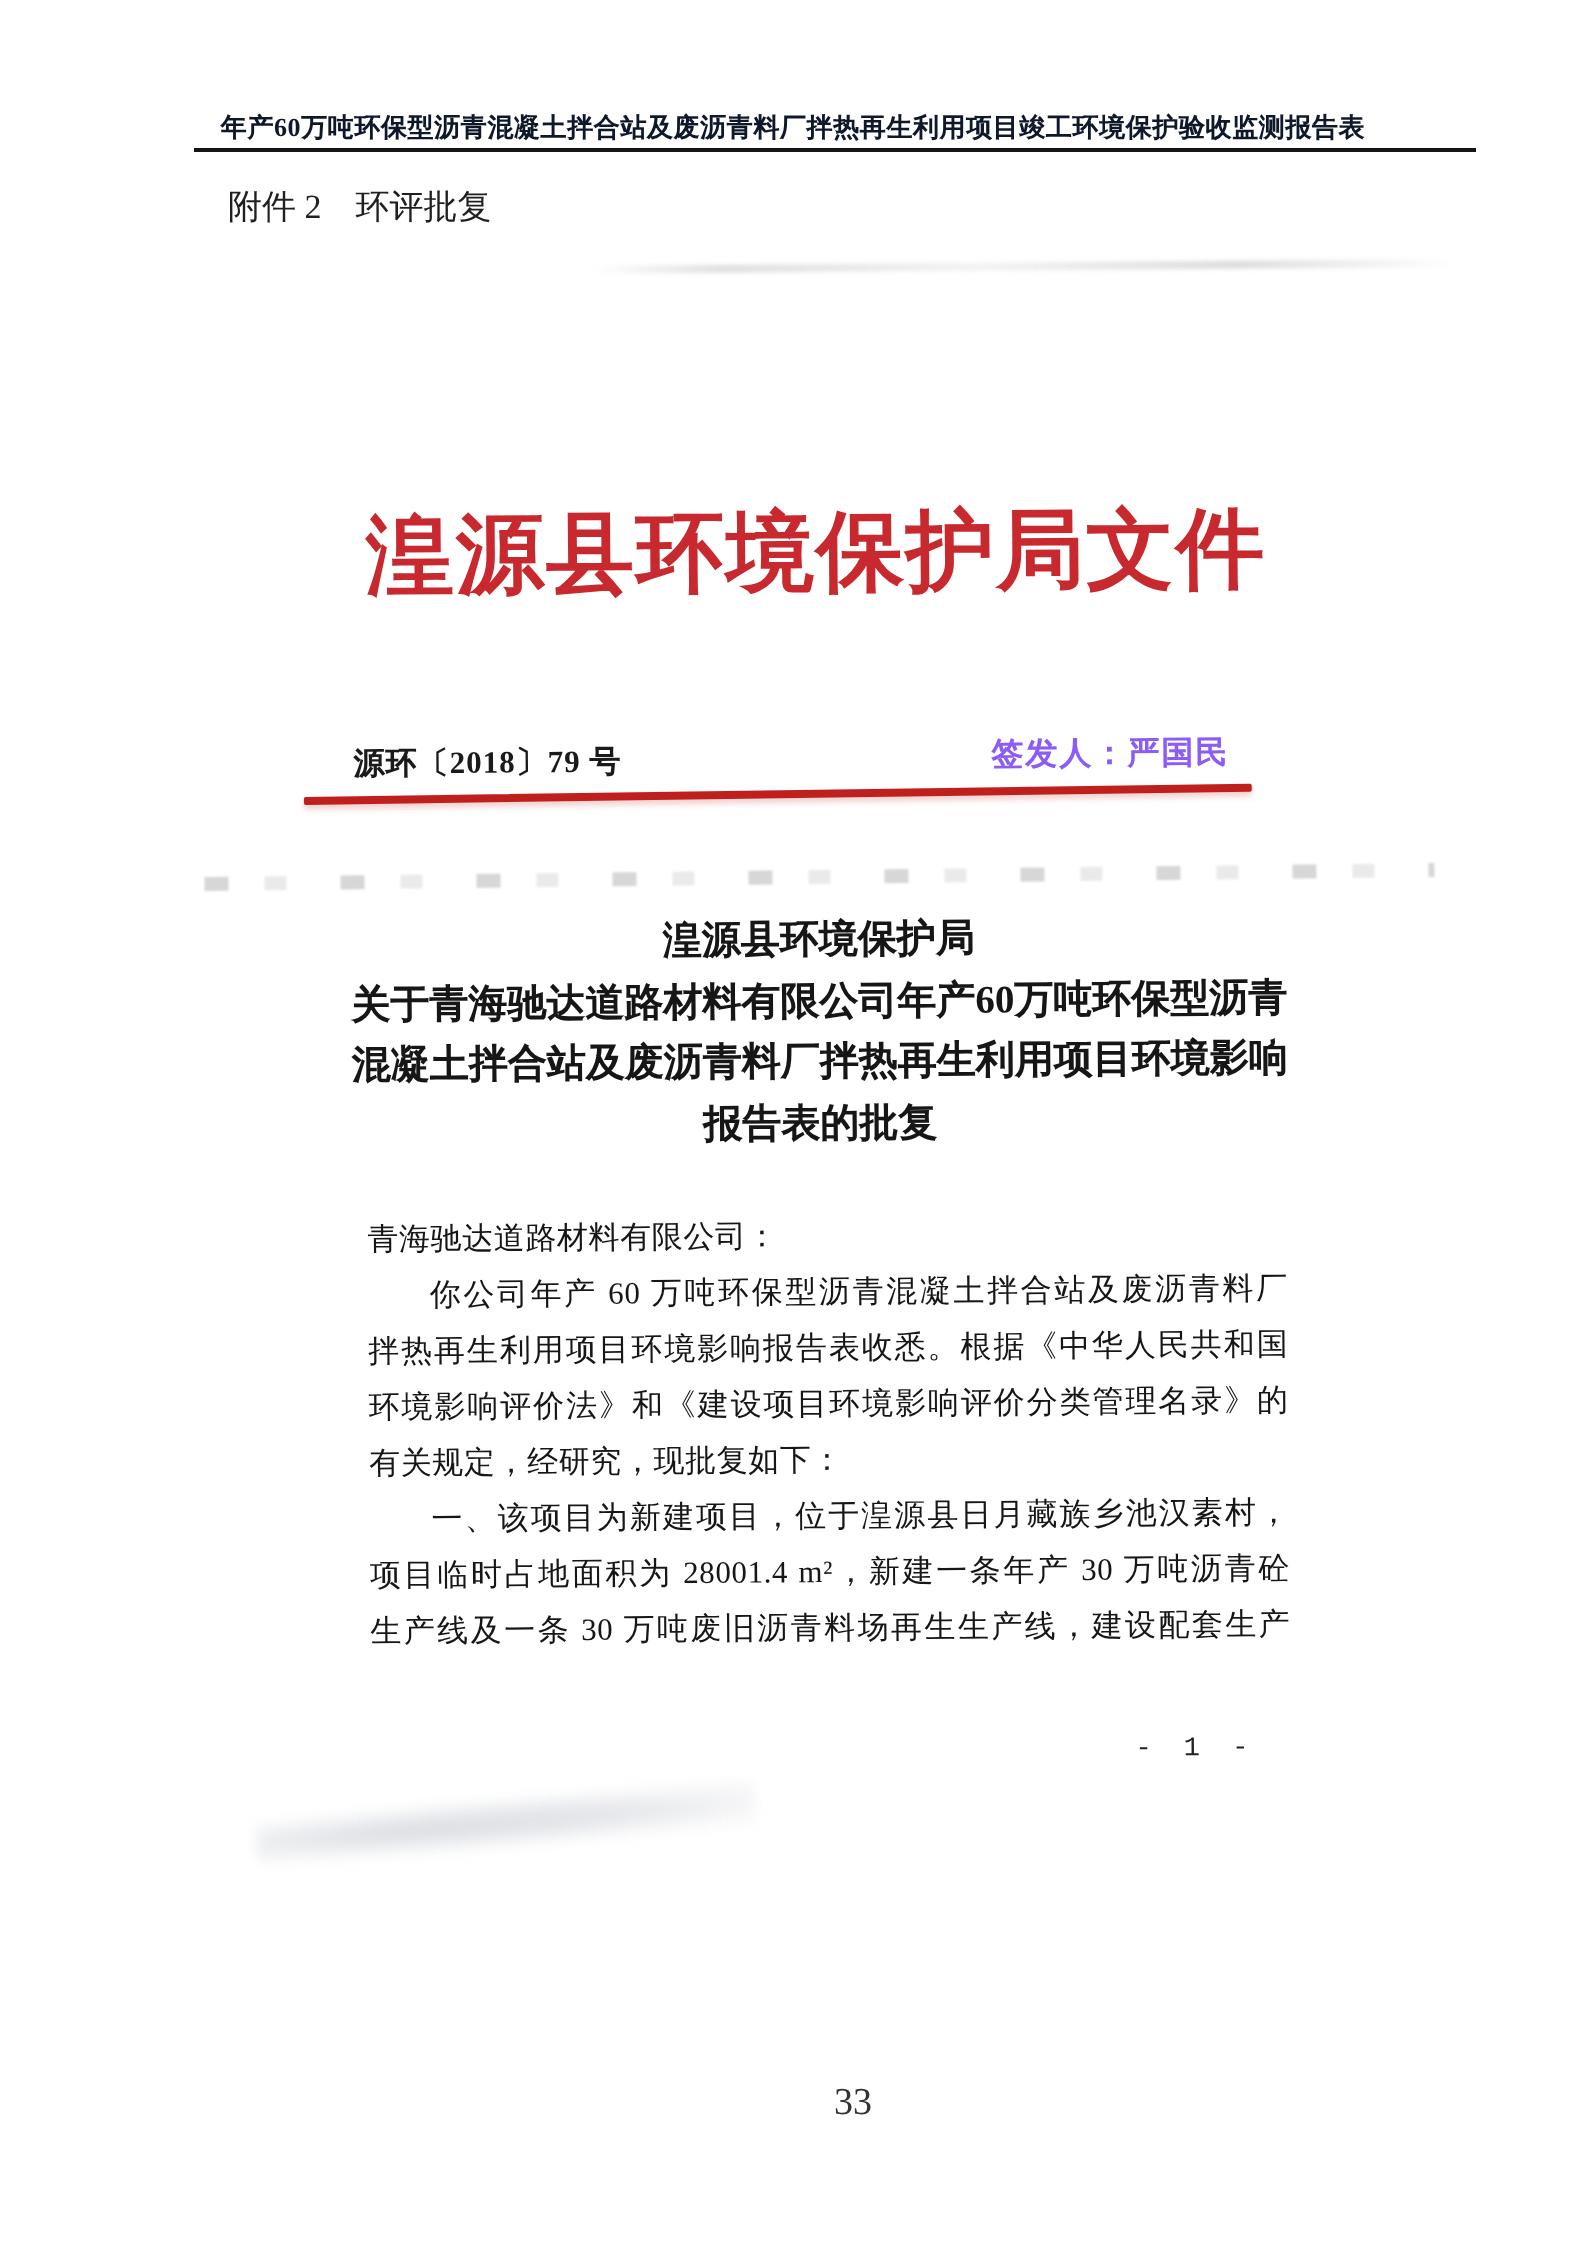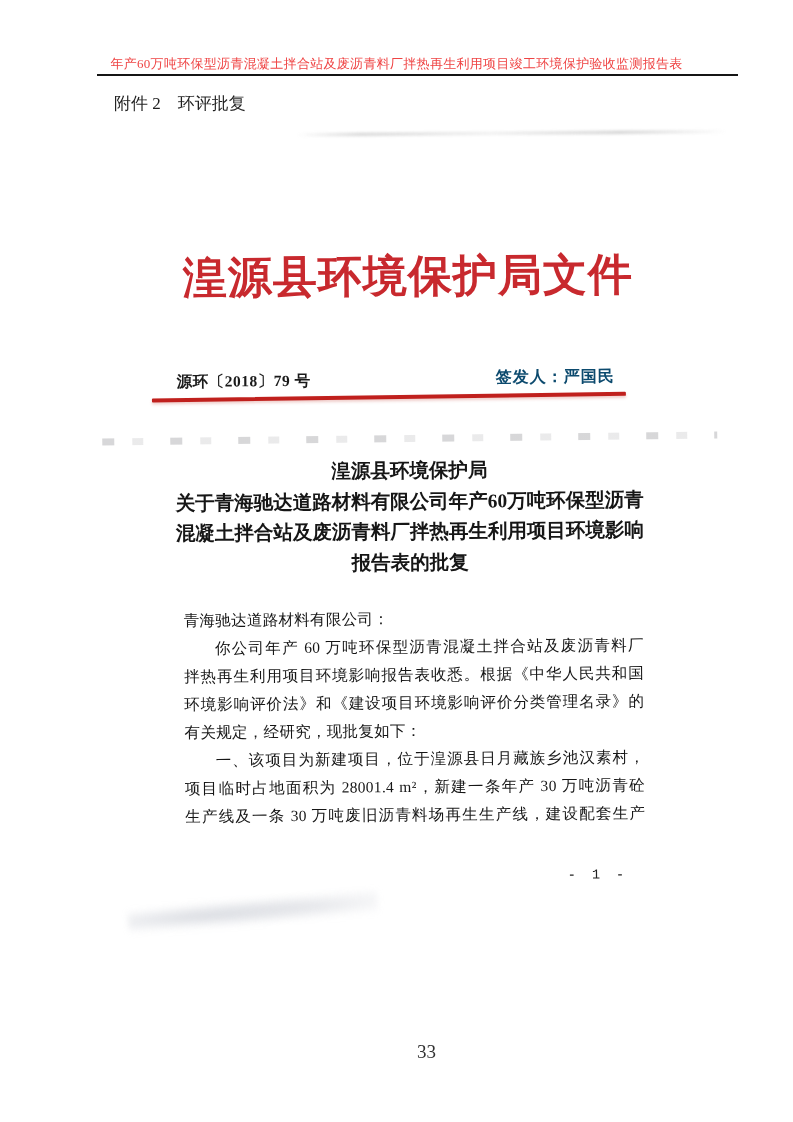--- a/index.html
+++ b/index.html
@@ -4,21 +4,21 @@
 <style>
   html,body { margin:0; padding:0; background:#ffffff; }
   .page {
     position:relative; width:793px; height:1122px; background:#ffffff;
     font-family:"Liberation Serif","DejaVu Serif",serif; color:#1b1b1b; overflow:hidden;
   }
 
   
   .report-header-title {
     position:absolute; top:55px; left:0; width:100%; text-align:center;
-    font-size:13px; font-weight:normal; letter-spacing:0.3px; color:#ef4444;
+    font-size:13px; font-weight:bold; letter-spacing:0.3px; color:#0f172a;
   }
   .report-header-rule {
     position:absolute; top:74px; left:97px; width:641px; height:2px; background:#151515;
   }
   .attachment-label {
     position:absolute; top:92px; left:114px; font-size:17px; color:#1f1f1f;
   }
   .footer-pagenum {
     position:absolute; top:1041px; left:0; width:100%; text-align:center;
     font-size:19px; color:#333;padding-left:30px;
@@ -38,21 +38,21 @@
   .agency-banner {
     position:absolute; top:116px; left:0; width:100%; text-align:center;
     font-size:44px; line-height:62px; font-weight:bold; letter-spacing:1px; color:#c8292e;
   }
   .doc-number {
     position:absolute; top:240px; left:93px;
     font-size:15.5px; font-weight:600; letter-spacing:0.5px; color:#1a1a1a;
   }
   .issuer {
     position:absolute; top:238px; left:412px;
-    font-size:16px; font-weight:600; letter-spacing:1px; color:#0c4a6e;
+    font-size:16px; font-weight:600; letter-spacing:1px; color:#8b5cf6;
   }
   .red-rule {
     position:absolute; top:265px; left:68px; width:474px; height:4px;
     background:#c0201d; transform:rotate(-0.35deg);
     box-shadow:0 2px 3px rgba(192,50,40,0.25); border-radius:1px;
   }
   .artifact-band {
     position:absolute; top:305px; left:18px; width:615px; height:7px; opacity:0.55;
     background:repeating-linear-gradient(90deg,
       rgba(110,110,115,0.50) 0 12px, rgba(110,110,115,0) 12px 30px,

